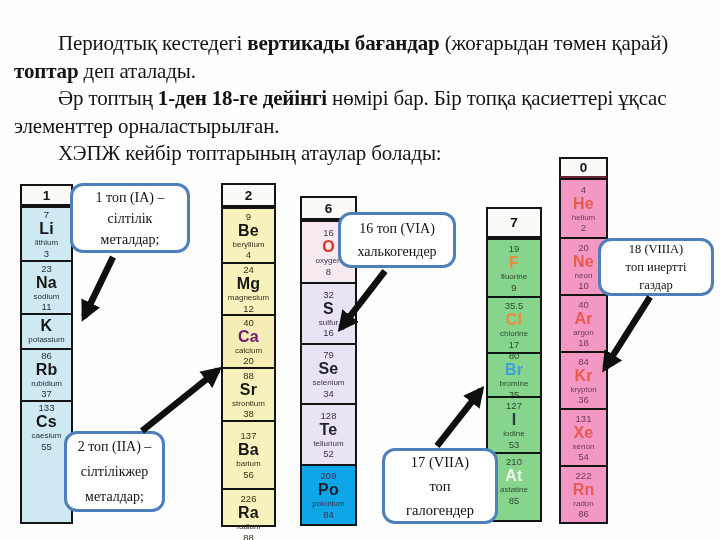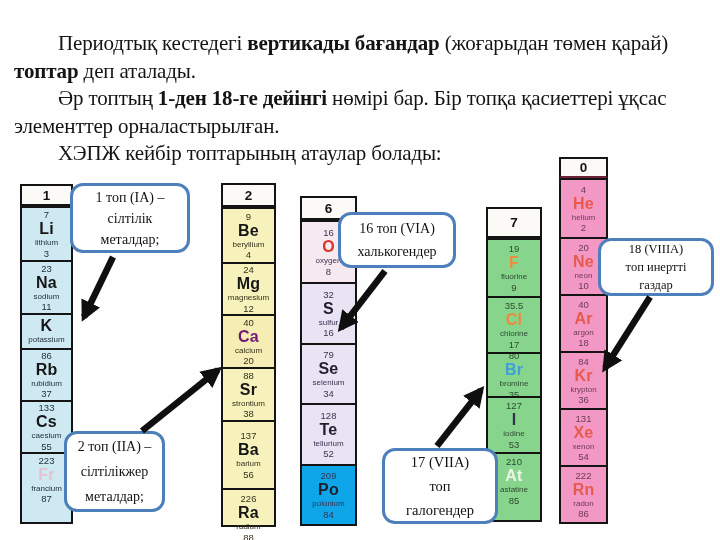--- a/index.html
+++ b/index.html
@@ -67,26 +67,20 @@
           <div class="mass" style="color: rgb(34, 50, 60);">86</div>
           <div class="symbol" style="color: rgb(22, 22, 22);">Rb</div>
           <div class="ename" style="color: rgb(34, 50, 60);">rubidium</div>
           <div class="enum" style="color: rgb(34, 50, 60);">37</div>
         </div>
         <div class="cell" style="height: 52.3px;">
           <div class="mass" style="color: rgb(34, 50, 60);">133</div>
           <div class="symbol" style="color: rgb(22, 22, 22);">Cs</div>
           <div class="ename" style="color: rgb(34, 50, 60);">caesium</div>
           <div class="enum" style="color: rgb(34, 50, 60);">55</div>
-        </div>
-        <div class="cell" style="height: 52.3px;">
-          <div class="mass" style="color: rgb(34, 50, 60);">223</div>
-          <div class="symbol" style="color: rgb(228, 195, 208);">Fr</div>
-          <div class="ename" style="color: rgb(34, 50, 60);">francium</div>
-          <div class="enum" style="color: rgb(34, 50, 60);">87</div>
         </div>
       </div>
       <div class="pt-head" style="left: 221px; top: 183px; width: 55px; height: 24px; border-bottom-color: rgb(20, 20, 20);">2</div>
       <div class="pt-col" style="left: 221px; top: 207px; width: 55px; height: 320.2px; background: rgb(247, 242, 187);">
         <div class="cell" style="height: 52.7px;">
           <div class="mass" style="color: rgb(53, 49, 28);">9</div>
           <div class="symbol" style="color: rgb(22, 22, 22);">Be</div>
           <div class="ename" style="color: rgb(53, 49, 28);">beryllium</div>
           <div class="enum" style="color: rgb(53, 49, 28);">4</div>
         </div>

